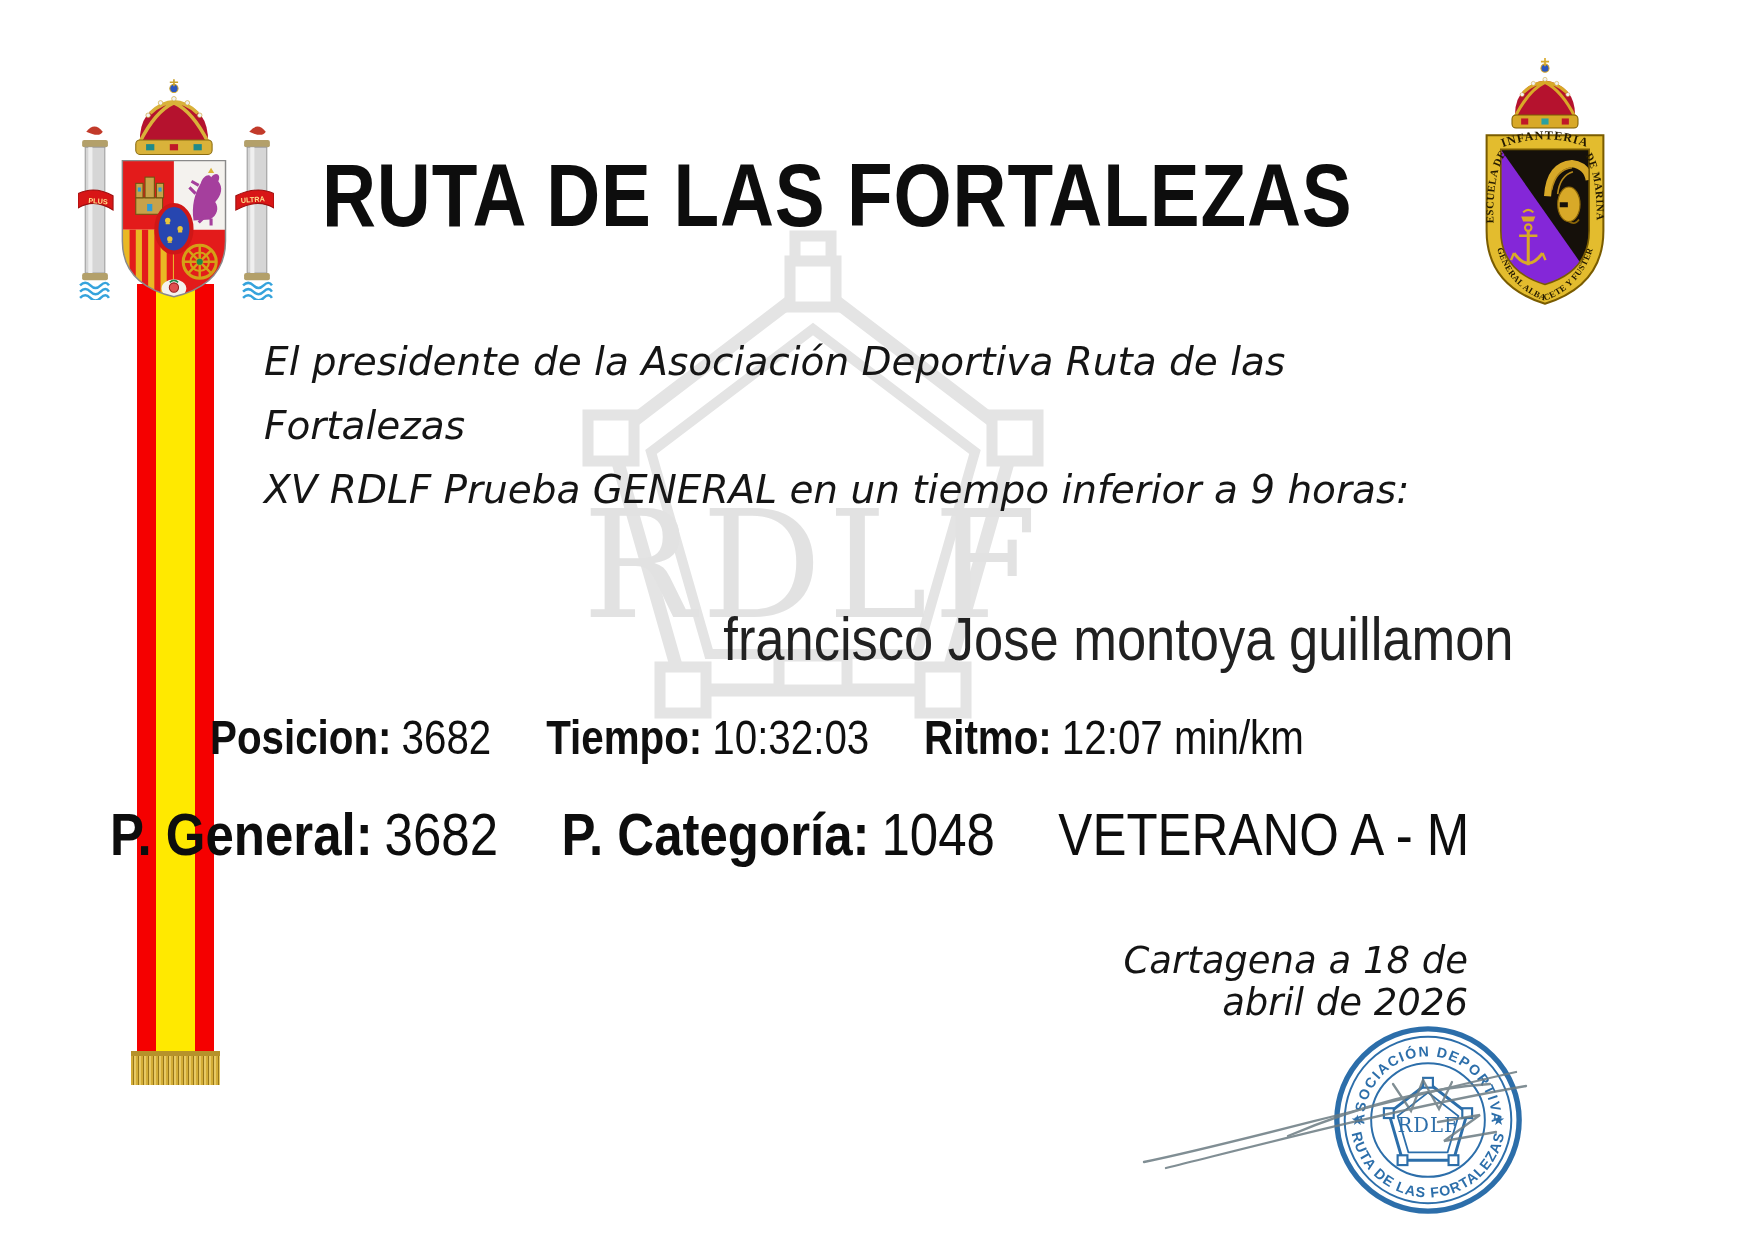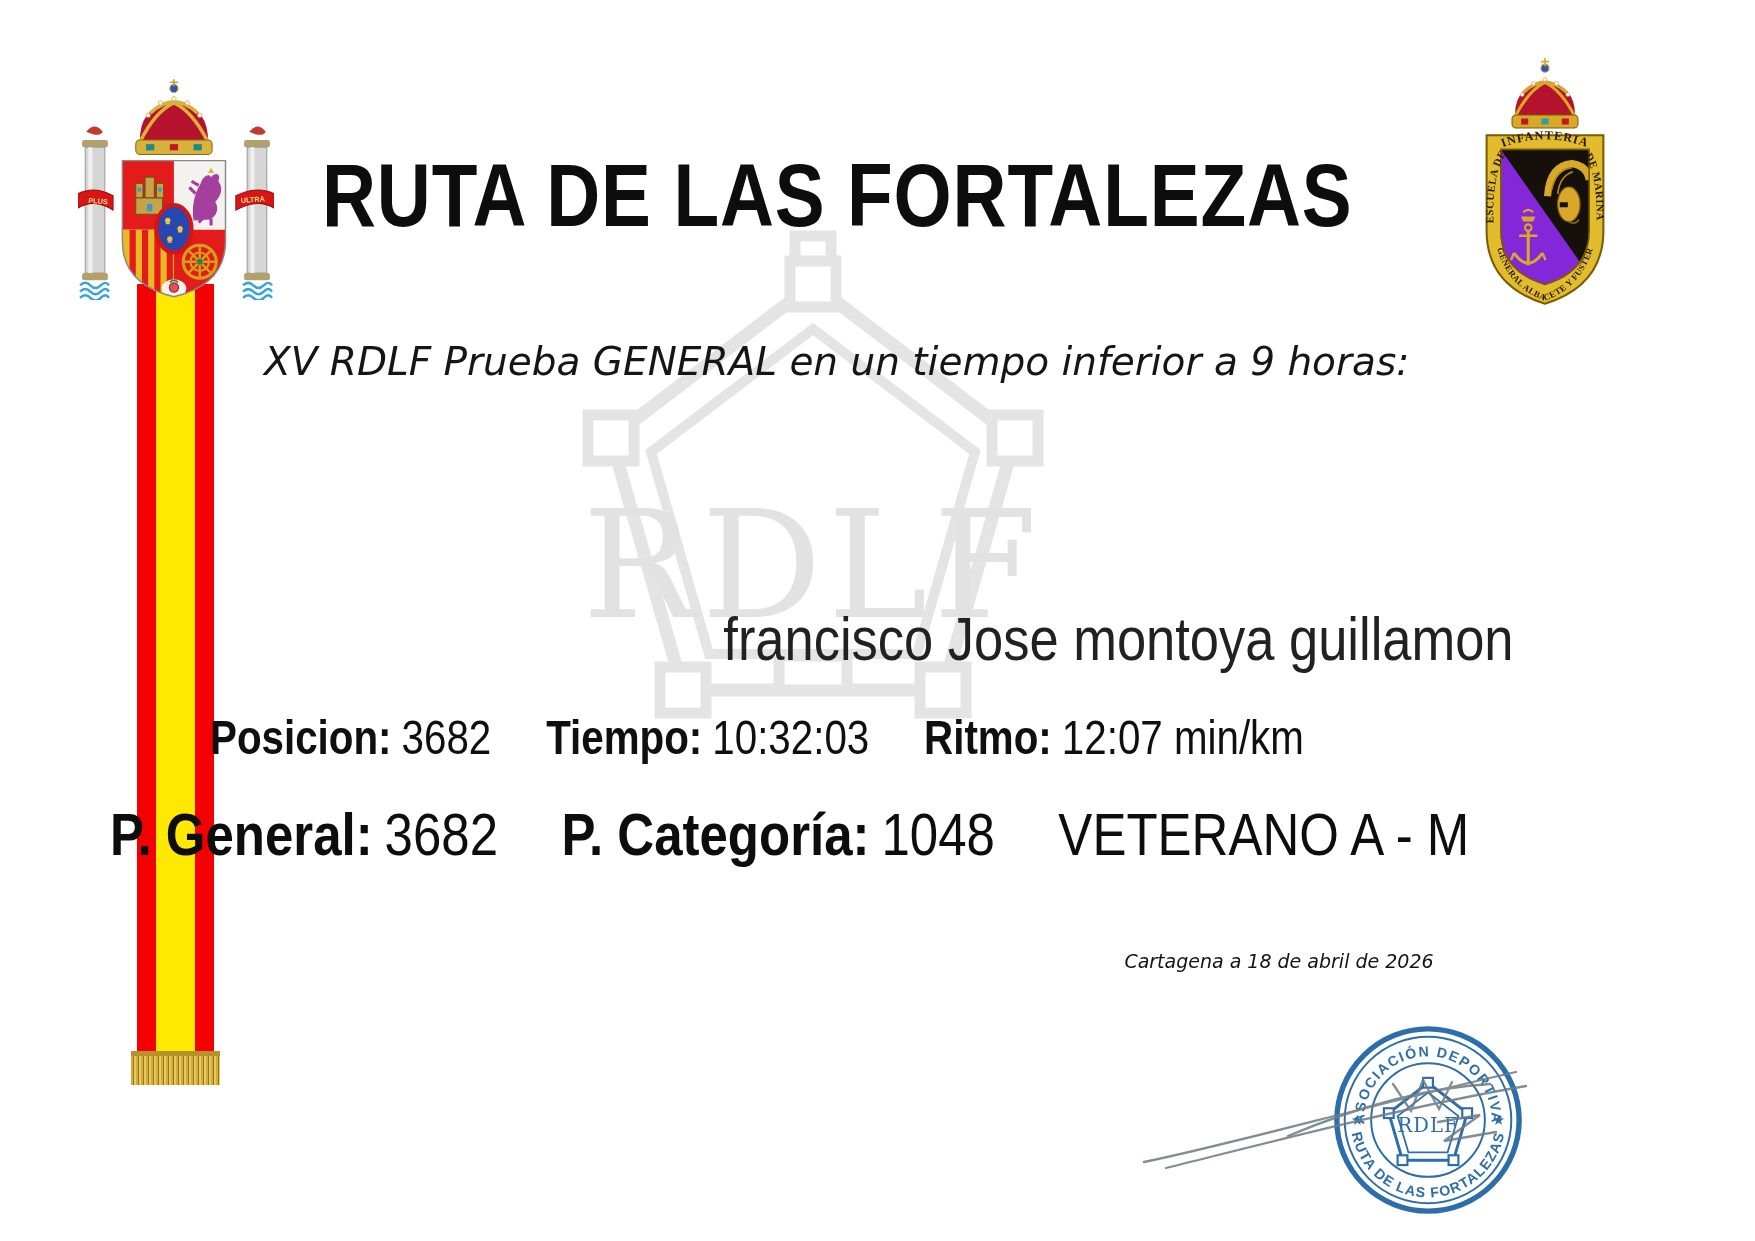--- a/index.html
+++ b/index.html
@@ -35,22 +35,22 @@
   #results{left:210px;top:710px;z-index:3;white-space:nowrap;transform:scaleX(0.84);
     transform-origin:left top;font-size:48px;color:#0f0f0f;}
   #results .grp{margin-right:52px;}
   #results .lbl{font-weight:700;margin-right:12px;}
   
   #rankings{left:110px;top:800px;z-index:3;white-space:nowrap;transform:scaleX(0.85);
     transform-origin:left top;font-size:60px;color:#0d0d0d;}
   #rankings .grp{margin-right:58px;}
   #rankings .lbl{font-weight:700;margin-right:14px;}
   
-  #footer-block{left:1090px;top:940px;width:378px;z-index:3;text-align:center;
-    font-style:italic;font-family:"DejaVu Sans",sans-serif;font-size:19px;line-height:42px;color:#141414;}
+  #footer-block{left:1090px;top:940px;width:378px;z-index:3;text-align:right;
+    font-style:italic;font-family:"DejaVu Sans",sans-serif;font-size:37px;line-height:42px;color:#141414;}
   
   #stamp{left:1330px;top:1022px;width:196px;height:196px;z-index:2;}
   #signature{left:1138px;top:1026px;width:400px;height:170px;z-index:4;}
   .noselect{user-select:none;}
 </style>
 </head>
 <body>
 
 <svg id="watermark" class="abs" viewBox="0 0 510 555" aria-hidden="true">
   <g stroke="#e4e4e4" stroke-width="13" fill="none">
@@ -244,20 +244,21 @@
   </text>
   <text font-family="Liberation Serif,serif" font-weight="700" fill="#241a00">
     <textPath href="#embRight" startOffset="50%" text-anchor="middle" font-size="10.5" letter-spacing="0.5">DE MARINA</textPath>
   </text>
   <text font-family="Liberation Serif,serif" font-weight="700" fill="#241a00">
     <textPath href="#embBottom" startOffset="50%" text-anchor="middle" font-size="8.6" letter-spacing="0.4">GENERAL ALBACETE Y FUSTER</textPath>
   </text>
 </svg>
 
 <div id="body-text" class="abs">
+  <div>El presidente de la Asociación Deportiva Ruta de las Fortalezas</div>
   <div>XV RDLF Prueba GENERAL en un tiempo inferior a 9 horas:</div>
 </div>
 
 <div id="recipient" class="abs">
   <span class="inner">francisco Jose montoya guillamon</span>
 </div>
 
 <div id="results" class="abs">
   <span class="grp"><span class="lbl">Posicion:</span><span>3682</span></span>
   <span class="grp"><span class="lbl">Tiempo:</span><span>10:32:03</span></span>

